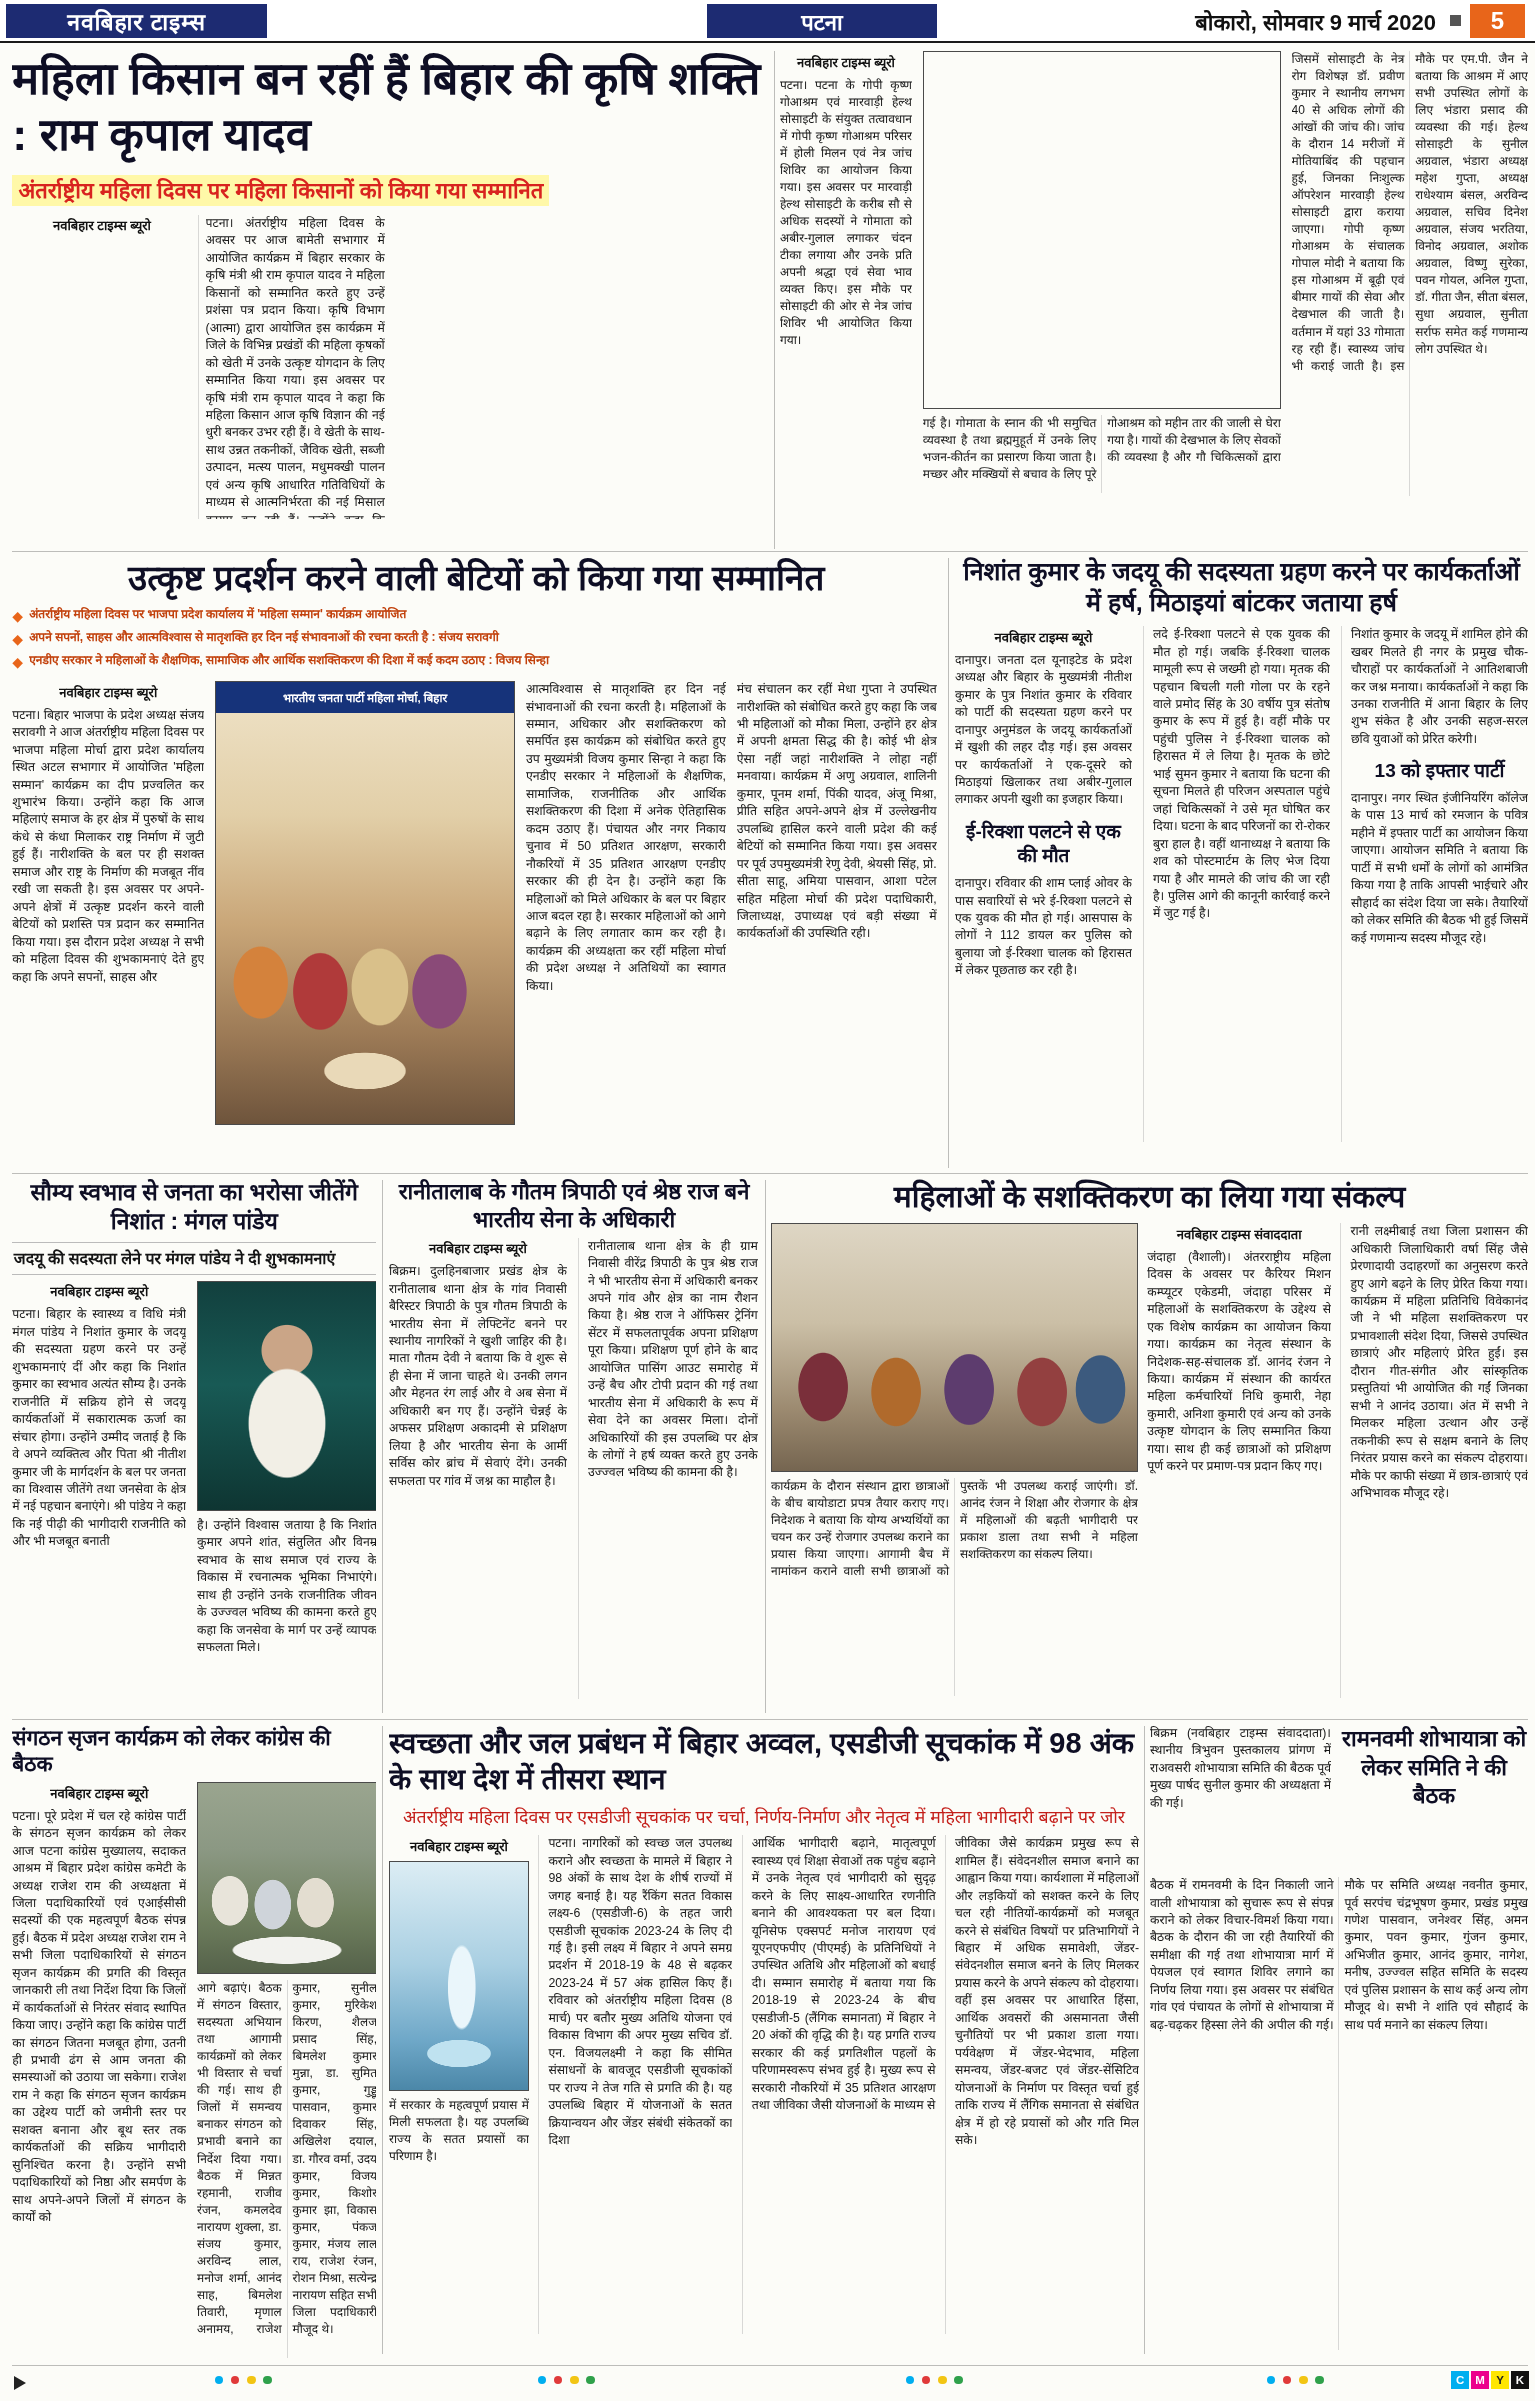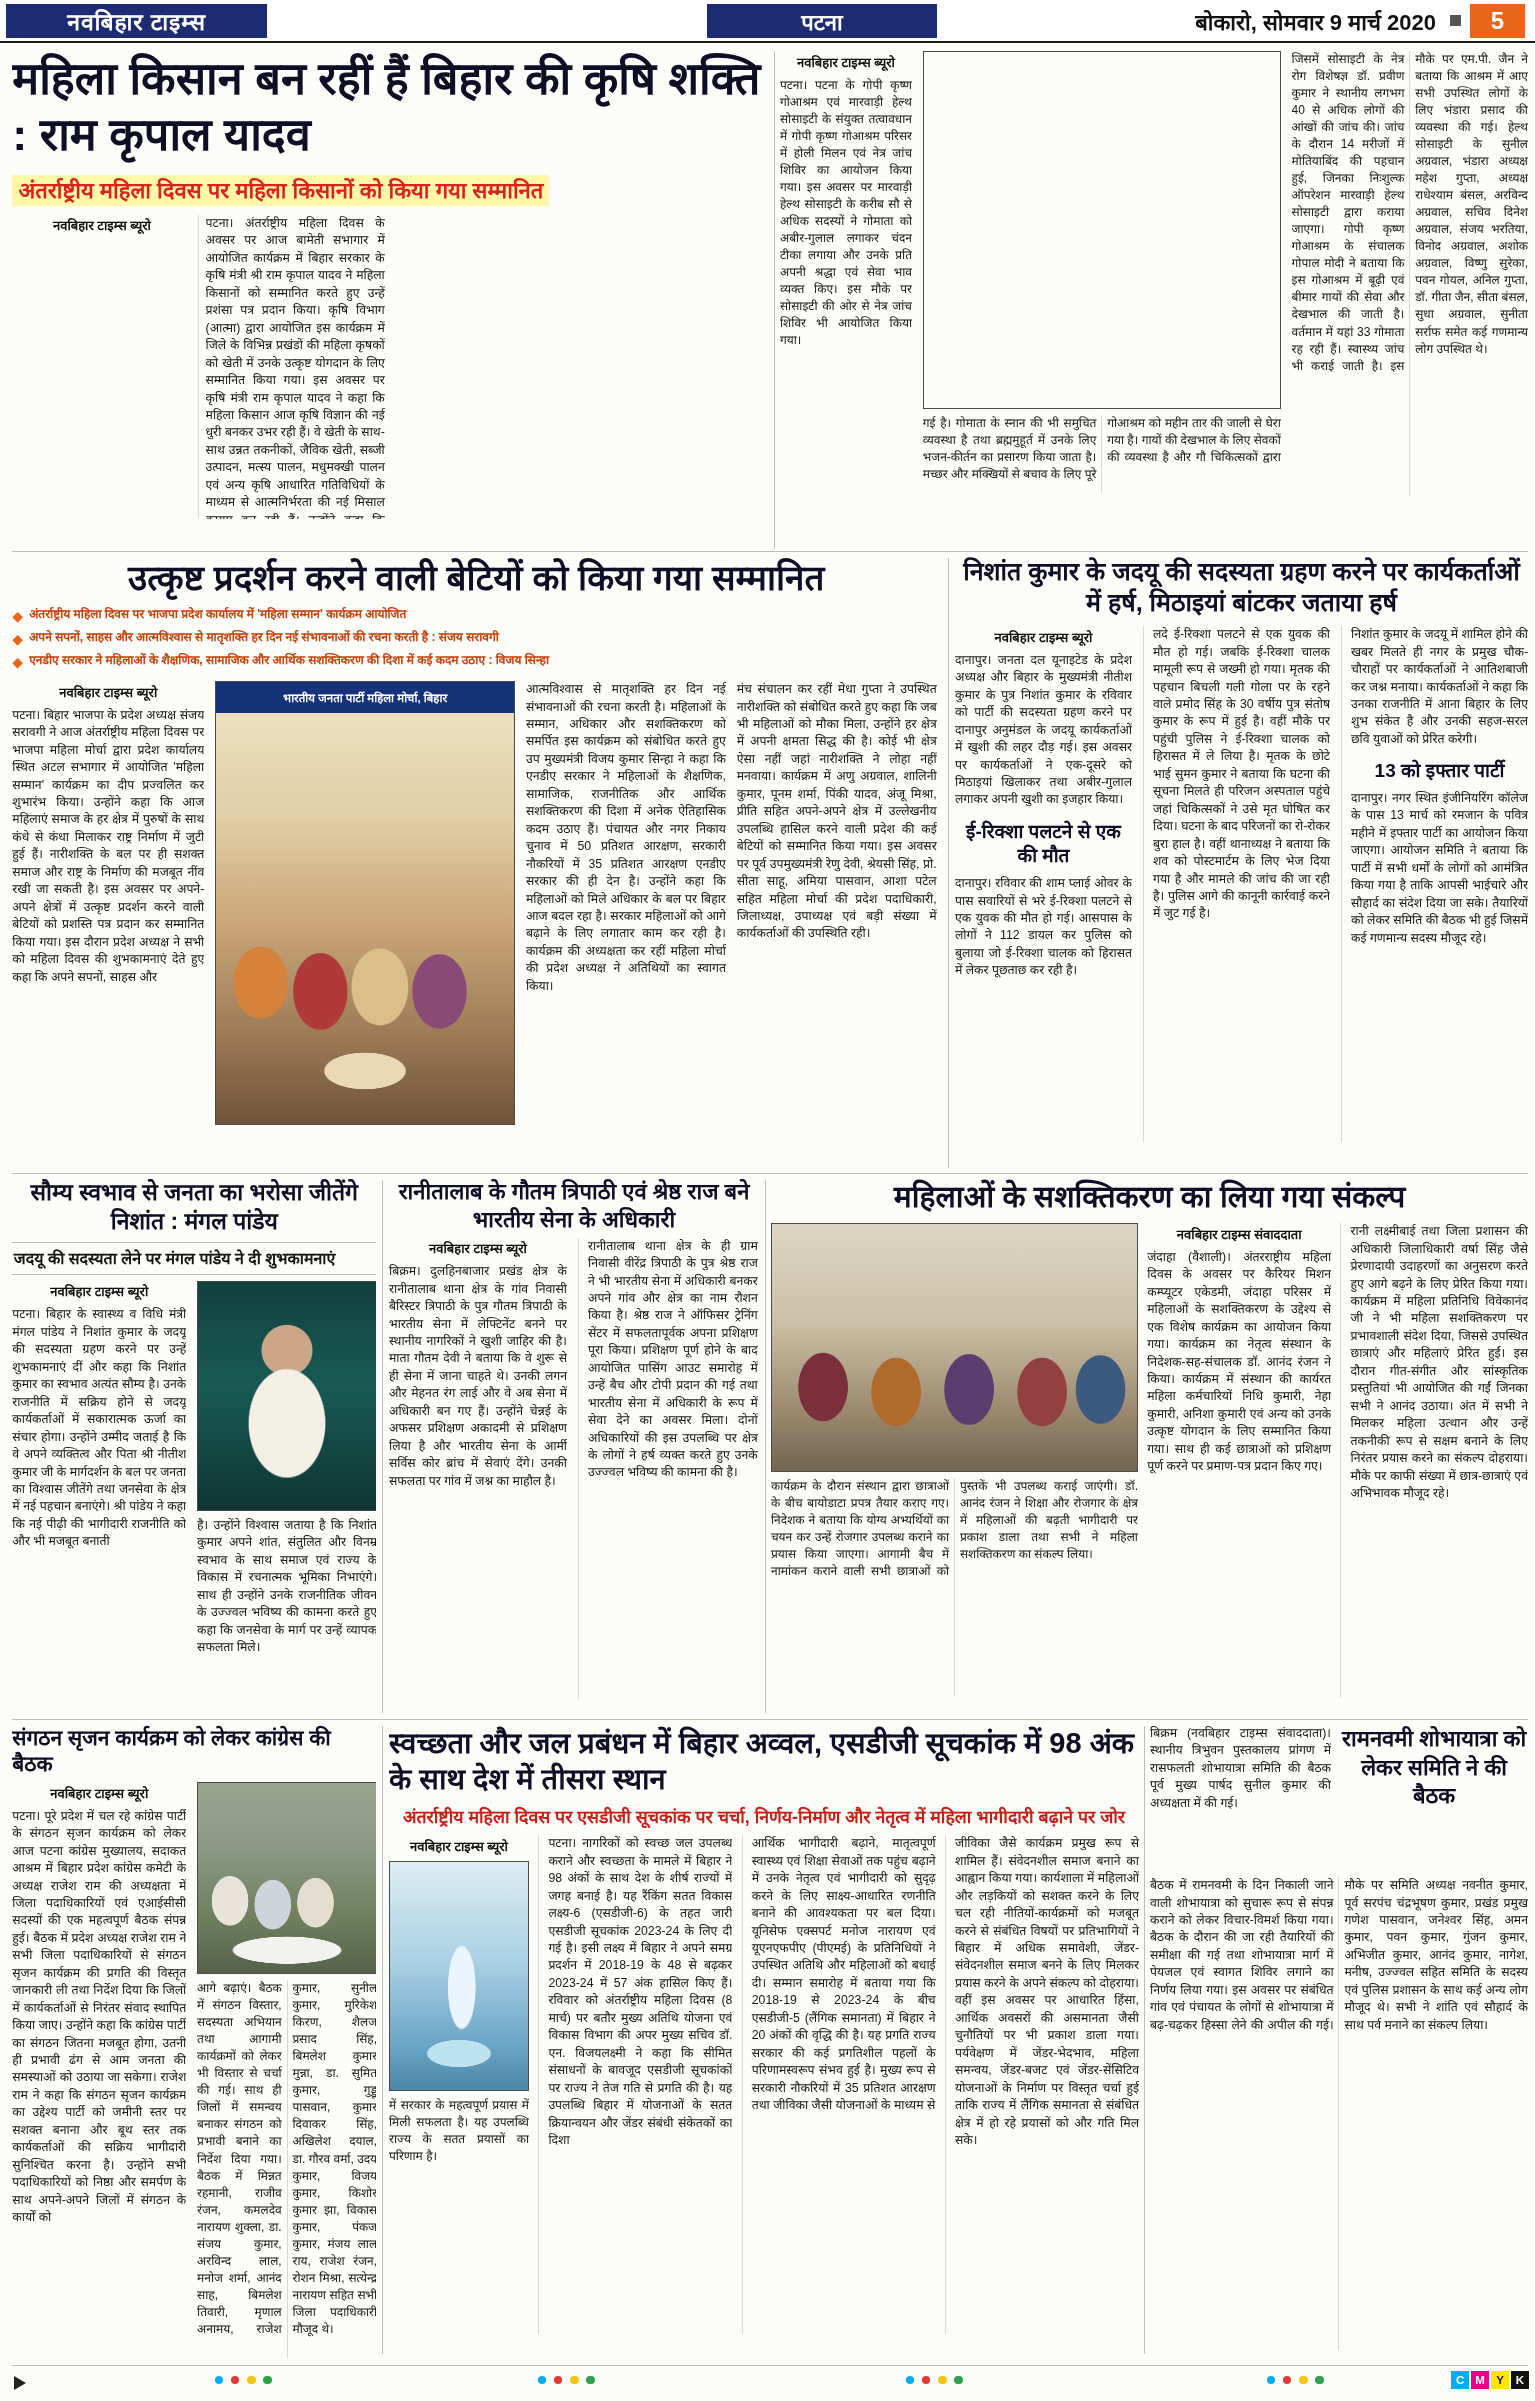--- a/index.html
+++ b/index.html
@@ -24,21 +24,21 @@
   .hl-c { font-size:35px; text-align:center; margin-bottom:6.1px; }
   .hl-d { font-size:25px; text-align:center; margin-bottom:7.7px; }
   .hl-e { font-size:23px; text-align:center; }
   .hl-f { font-size:22px; text-align:center; margin-bottom:4.6px; }
   .hl-g { font-size:30px; text-align:center; margin-bottom:7.7px; }
   .hl-h { font-size:21px; text-align:left; margin-bottom:4.6px; }
   .hl-i { font-size:29px; margin-bottom:6.1px; }
   .hl-j { font-size:22px; text-align:center; line-height:1.3; }
   .subhead-band { margin:10.8px 0 7.7px; }
   .subhead-a { display:inline; background:#fff8a8; color:#d8231f; font-size:22px; font-weight:bold; padding:3.1px 6.1px; line-height:1.5; }
-  .subhead-i { color:#c41f1a; font-size:17.7px; font-weight:bold; margin:3.1px 0 7.7px; text-align:center; }
+  .subhead-i { color:#c41f1a; font-size:17.7px; font-weight:normal; margin:3.1px 0 7.7px; text-align:center; }
   .deck { font-size:16px; font-weight:bold; text-align:left; margin:6.1px 0; border-top:0.8px solid #bbb; border-bottom:0.8px solid #bbb; padding:4.6px 1.5px; }
   .byline { font-weight:bold; font-size:13px; text-align:center; margin:1.5px 0 6.1px; color:#111; }
   .bodytext { font-size:12.3px; line-height:1.42; text-align:justify; color:#161616; overflow:hidden; }
   .bodytext.sm { font-size:12px; }
   .cols2 { columns:2; column-gap:10.8px; column-rule:0.8px solid #d8d8d6; }
   .cols4 { columns:4; column-gap:14px; column-rule:0.8px solid #d8d8d6; }
   .row { display:flex; gap:10.8px; }
   .subhl { font-size:19px; font-weight:bold; text-align:center; line-height:1.3; margin:10.8px 0 6.1px; color:#0e0e24; }
 
   .bullet-row { display:flex; align-items:flex-start; gap:6.1px; margin:2.3px 0; }
@@ -246,21 +246,21 @@
         <div class="bodytext sm" style="height:230px;margin-top:6.1px">में सरकार के महत्वपूर्ण प्रयास में मिली सफलता है। यह उपलब्धि राज्य के सतत प्रयासों का परिणाम है।</div>
       </div>
       <div class="bodytext" style="flex:1;height:499px;border-left:0.8px solid #d8d8d6;padding-left:9.2px">पटना। नागरिकों को स्वच्छ जल उपलब्ध कराने और स्वच्छता के मामले में बिहार ने 98 अंकों के साथ देश के शीर्ष राज्यों में जगह बनाई है। यह रैंकिंग सतत विकास लक्ष्य-6 (एसडीजी-6) के तहत जारी एसडीजी सूचकांक 2023-24 के लिए दी गई है। इसी लक्ष्य में बिहार ने अपने समग्र प्रदर्शन में 2018-19 के 48 से बढ़कर 2023-24 में 57 अंक हासिल किए हैं। रविवार को अंतर्राष्ट्रीय महिला दिवस (8 मार्च) पर बतौर मुख्य अतिथि योजना एवं विकास विभाग की अपर मुख्य सचिव डॉ. एन. विजयलक्ष्मी ने कहा कि सीमित संसाधनों के बावजूद एसडीजी सूचकांकों पर राज्य ने तेज गति से प्रगति की है। यह उपलब्धि बिहार में योजनाओं के सतत क्रियान्वयन और जेंडर संबंधी संकेतकों का दिशा</div>
       <div class="bodytext" style="flex:1;height:499px;border-left:0.8px solid #d8d8d6;padding-left:9.2px">आर्थिक भागीदारी बढ़ाने, मातृत्वपूर्ण स्वास्थ्य एवं शिक्षा सेवाओं तक पहुंच बढ़ाने में उनके नेतृत्व एवं भागीदारी को सुदृढ़ करने के लिए साक्ष्य-आधारित रणनीति बनाने की आवश्यकता पर बल दिया। यूनिसेफ एक्सपर्ट मनोज नारायण एवं यूएनएफपीए (पीएमई) के प्रतिनिधियों ने उपस्थित अतिथि और महिलाओं को बधाई दी। सम्मान समारोह में बताया गया कि 2018-19 से 2023-24 के बीच एसडीजी-5 (लैंगिक समानता) में बिहार ने 20 अंकों की वृद्धि की है। यह प्रगति राज्य सरकार की कई प्रगतिशील पहलों के परिणामस्वरूप संभव हुई है। मुख्य रूप से सरकारी नौकरियों में 35 प्रतिशत आरक्षण तथा जीविका जैसी योजनाओं के माध्यम से</div>
       <div class="bodytext" style="flex:1;height:499px;border-left:0.8px solid #d8d8d6;padding-left:9.2px">जीविका जैसे कार्यक्रम प्रमुख रूप से शामिल हैं। संवेदनशील समाज बनाने का आह्वान किया गया। कार्यशाला में महिलाओं और लड़कियों को सशक्त करने के लिए चल रही नीतियों-कार्यक्रमों को मजबूत करने से संबंधित विषयों पर प्रतिभागियों ने बिहार में अधिक समावेशी, जेंडर-संवेदनशील समाज बनने के लिए मिलकर प्रयास करने के अपने संकल्प को दोहराया। वहीं इस अवसर पर आधारित हिंसा, आर्थिक अवसरों की असमानता जैसी चुनौतियों पर भी प्रकाश डाला गया। पर्यवेक्षण में जेंडर-भेदभाव, महिला समन्वय, जेंडर-बजट एवं जेंडर-सेंसिटिव योजनाओं के निर्माण पर विस्तृत चर्चा हुई ताकि राज्य में लैंगिक समानता से संबंधित क्षेत्र में हो रहे प्रयासों को और गति मिल सके।</div>
     </div>
   </section>
 
   <section class="block" style="left:1150px;top:1725px;width:378px;height:633px">
     <div class="row" style="height:146px;gap:9.2px">
-      <div class="bodytext" style="width:181px;flex-shrink:0;height:146px">बिक्रम (नवबिहार टाइम्स संवाददाता)। स्थानीय त्रिभुवन पुस्तकालय प्रांगण में रासफलती शोभायात्रा समिति की बैठक पूर्व मुख्य पार्षद सुनील कुमार की अध्यक्षता में की गई।</div>
+      <div class="bodytext" style="width:181px;flex-shrink:0;height:146px">बिक्रम (नवबिहार टाइम्स संवाददाता)। स्थानीय त्रिभुवन पुस्तकालय प्रांगण में राअवसरी शोभायात्रा समिति की बैठक पूर्व मुख्य पार्षद सुनील कुमार की अध्यक्षता में की गई।</div>
       <h2 class="hl hl-j" style="flex:1">रामनवमी शोभायात्रा को लेकर समिति ने की बैठक</h2>
     </div>
     <div class="bodytext cols2" style="height:473px;margin-top:6.1px">बैठक में रामनवमी के दिन निकाली जाने वाली शोभायात्रा को सुचारू रूप से संपन्न कराने को लेकर विचार-विमर्श किया गया। बैठक के दौरान की जा रही तैयारियों की समीक्षा की गई तथा शोभायात्रा मार्ग में पेयजल एवं स्वागत शिविर लगाने का निर्णय लिया गया। इस अवसर पर संबंधित गांव एवं पंचायत के लोगों से शोभायात्रा में बढ़-चढ़कर हिस्सा लेने की अपील की गई। मौके पर समिति अध्यक्ष नवनीत कुमार, पूर्व सरपंच चंद्रभूषण कुमार, प्रखंड प्रमुख गणेश पासवान, जनेश्वर सिंह, अमन कुमार, पवन कुमार, गुंजन कुमार, अभिजीत कुमार, आनंद कुमार, नागेश, मनीष, उज्ज्वल सहित समिति के सदस्य एवं पुलिस प्रशासन के साथ कई अन्य लोग मौजूद थे। सभी ने शांति एवं सौहार्द के साथ पर्व मनाने का संकल्प लिया।</div>
   </section>
 
   <div class="divider" style="left:774px;top:51px;width:0.8px;height:498px"></div>
   <div class="divider" style="left:12.3px;top:551px;width:1516px;height:0.8px"></div>
   <div class="divider" style="left:948px;top:558px;width:0.8px;height:610px"></div>
   <div class="divider" style="left:12.3px;top:1173px;width:1516px;height:0.8px"></div>
   <div class="divider" style="left:382px;top:1180px;width:0.8px;height:533px"></div>

